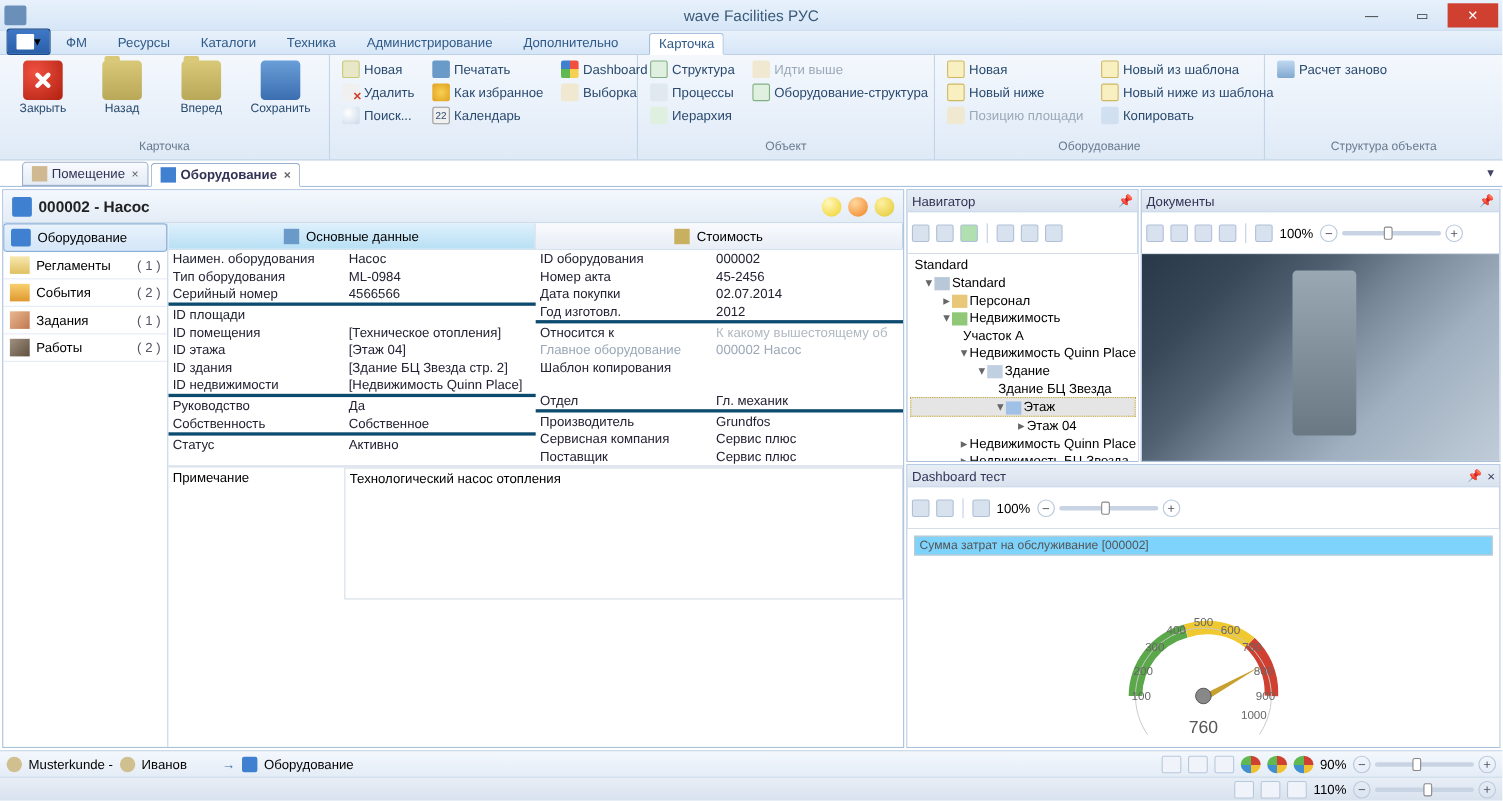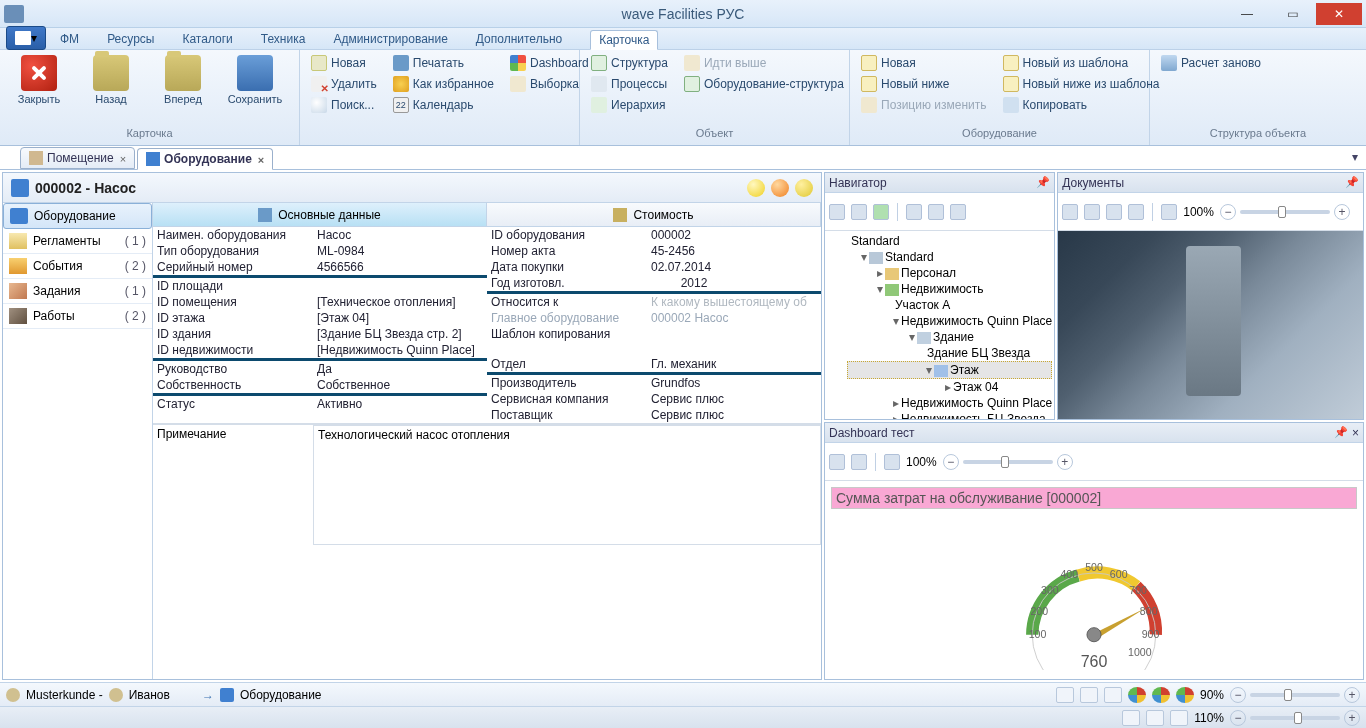--- a/index.html
+++ b/index.html
@@ -97,34 +97,34 @@
 .pane { border:1px solid #a8c0dc; display:flex; flex-direction:column; min-height:0; }
 .pane.nav{flex:0 0 210px;}
 .pane.doc{flex:1;}
 .pane.dash{flex:1;}
 .pane-title { height:20px; background:linear-gradient(to bottom,#e8eef6,#d8e2ee); border-bottom:1px solid #c2d4e8; display:flex; align-items:center; padding:0 4px; color:#335; }
 .pane-title .pin { margin-left:auto; font-size:11px; }
 .pane-title .x { margin-left:4px; }
 .pane-tb { height:38px; border-bottom:1px solid #d4dde8; display:flex; align-items:center; padding:0 4px; gap:6px; flex-wrap:nowrap; overflow:hidden; }
 .ptool { width:16px; height:16px; background:#d8e2ee; border:1px solid #b0c0d8; border-radius:2px; flex-shrink:0;}
 .pane-body { flex:1; overflow:auto; background:#fff; padding:2px; }
-.tree-root{font-size:12px;margin-left:20px;}
+.tree-root{font-size:12px;}
 .tnode { padding:1px 0 1px 4px; white-space:nowrap; }
 .tnode .exp { display:inline-block; width:10px; text-align:center; color:#666; }
 .tnode .tic { display:inline-block; width:14px; height:12px; vertical-align:middle; margin-right:2px; }
 .tic-std{background:#b8c8d8;}
 .tic-pers{background:#e8c878;}
 .tic-re{background:#90c878;}
 .tic-bld{background:#c0d0e0;}
 .tic-fl{background:#a0c0e8;}
 .tnode.sel { background:#e5e5e5; border:1px dotted #c8a830; }
 .photo { flex:1; background: linear-gradient(135deg,#283848 0%,#384858 20%,#506070 35%,#788898 50%,#a0b0c0 70%,#c0ccd8 100%); position:relative; }
 .photo::after{content:"";position:absolute;left:42%;top:8%;width:18%;height:80%;background:linear-gradient(to bottom,#9aa8b4,#6a7884);border-radius:4px;}
 .gauge-wrap { flex:1; display:flex; flex-direction:column; }
-.gauge-title { border:1px solid #c8c8c8; background:#f9a8d4; margin:4px; padding:2px 4px; font-size:14px; color:#555; }
+.gauge-title { border:1px solid #c8c8c8; background:#7dd3fc; margin:4px; padding:2px 4px; font-size:11px; color:#555; }
 .gauge { flex:1; display:flex; align-items:center; justify-content:center; position:relative; }
 .gsvg { width:180px; height:150px; }
 .gval { position:absolute; bottom:6px; font-size:16px; color:#555; left:0; right:0; text-align:center;}
 .statusbar { height:24px; background:linear-gradient(to bottom,#f4f8fd,#e4ecf6); border-top:1px solid #c2d4e8; display:flex; align-items:center; padding:0 6px; gap:6px; }
 .statusbar .user-ic{width:14px;height:14px;background:#d0c090;border-radius:50%;}
 .statusbar .arrow{color:#3a70b0;}
 .statusbar .spacer{flex:1;}
 .stat-ic{width:18px;height:16px;border:1px solid #b8c8dc;background:#f0f4fa;border-radius:2px;}
 .stat-ic.pie{background:conic-gradient(#d04030 0 90deg,#f0c030 90deg 180deg,#4090d0 180deg 270deg,#60b850 270deg);border-radius:50%;border:none;}
 .zoombar{display:flex;align-items:center;gap:4px;}
@@ -258,21 +258,21 @@
         <div class="rbtn-s">
             <div class="sic sic-newo"></div>
             <span>Новая</span>
           </div>
         <div class="rbtn-s">
             <div class="sic sic-newo"></div>
             <span>Новый ниже</span>
           </div>
         <div class="rbtn-s disabled">
             <div class="sic sic-pos"></div>
-            <span>Позицию изменить</span>
+            <span>Позицию площади</span>
           </div>
       </div>
       <div class="rcol">
         <div class="rbtn-s">
             <div class="sic sic-newo"></div>
             <span>Новый из шаблона</span>
           </div>
         <div class="rbtn-s">
             <div class="sic sic-newo"></div>
             <span>Новый ниже из шаблона</span>
@@ -416,21 +416,21 @@
             <div class="frow">
                 <div class="lbl">Номер акта</div>
                 <div class="val">45-2456</div>
               </div>
             <div class="frow">
                 <div class="lbl">Дата покупки</div>
                 <div class="val">02.07.2014</div>
               </div>
             <div class="frow">
                 <div class="lbl">Год изготовл.</div>
-                <div class="val" style="text-align:center;padding-right:80px">2012</div>
+                <div class="val" style="text-align:left;padding-right:80px">2012</div>
               </div>
             <div class="frow sep">
                 <div class="lbl">Относится к</div>
                 <div class="val ph">К какому вышестоящему об</div>
               </div>
             <div class="frow">
                 <div class="lbl" style="color:#9aa8b8">Главное оборудование</div>
                 <div class="val" style="color:#9aa8b8">000002 Насос</div>
               </div>
             <div class="frow">

